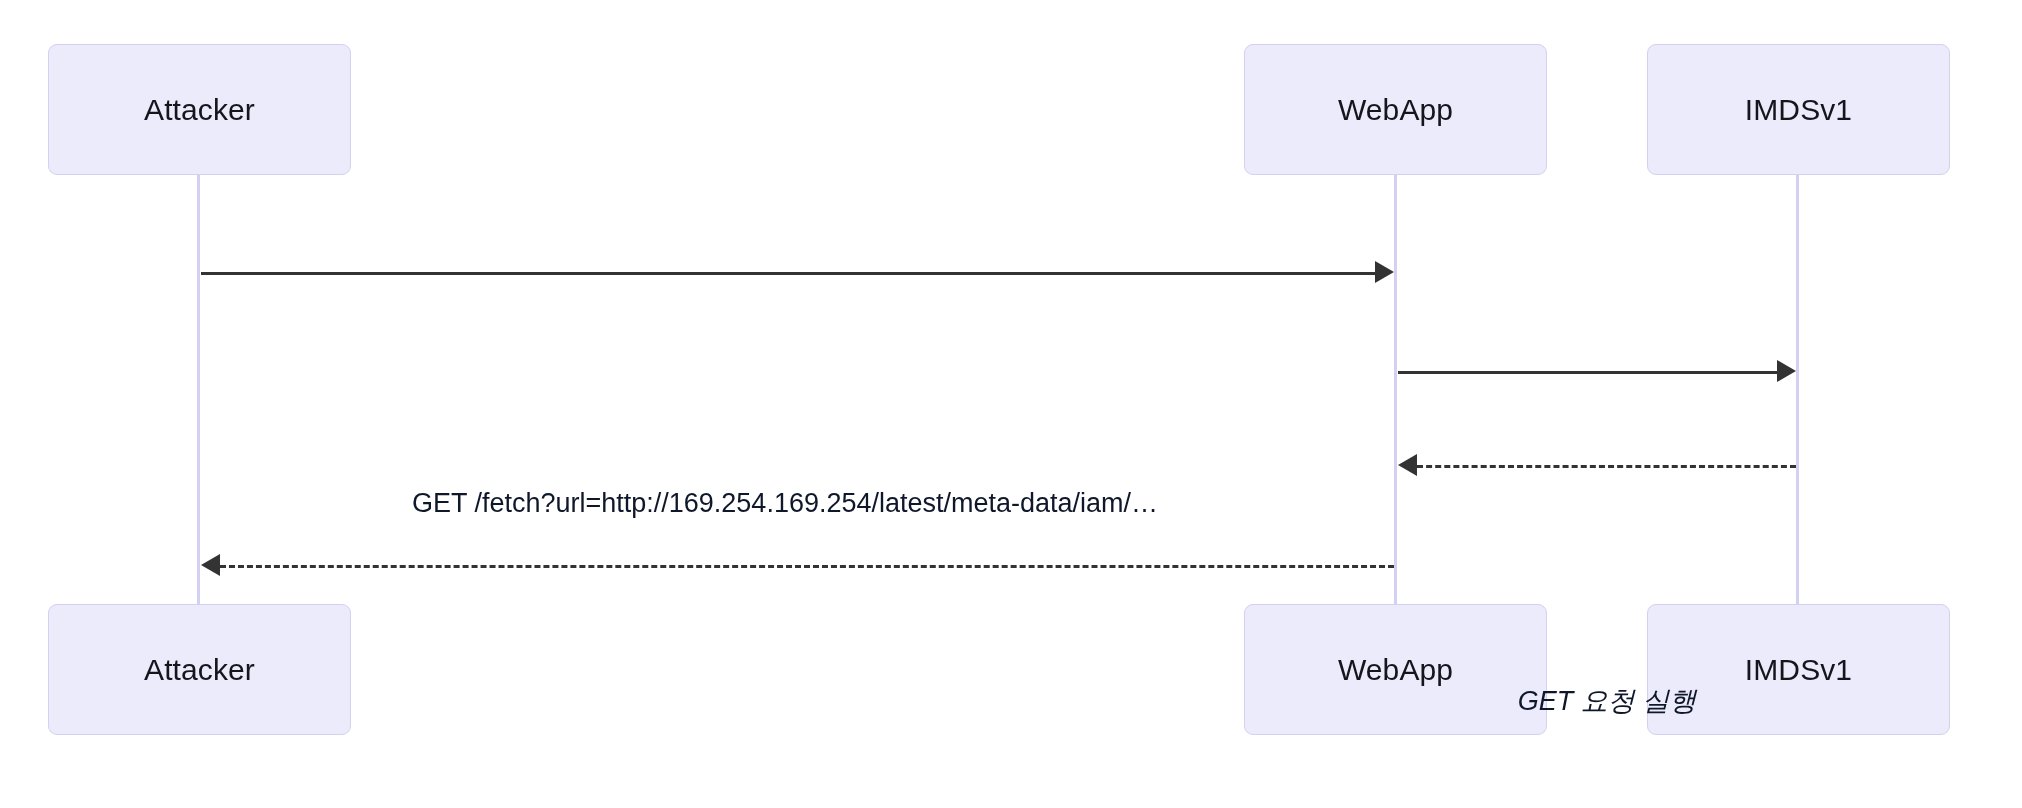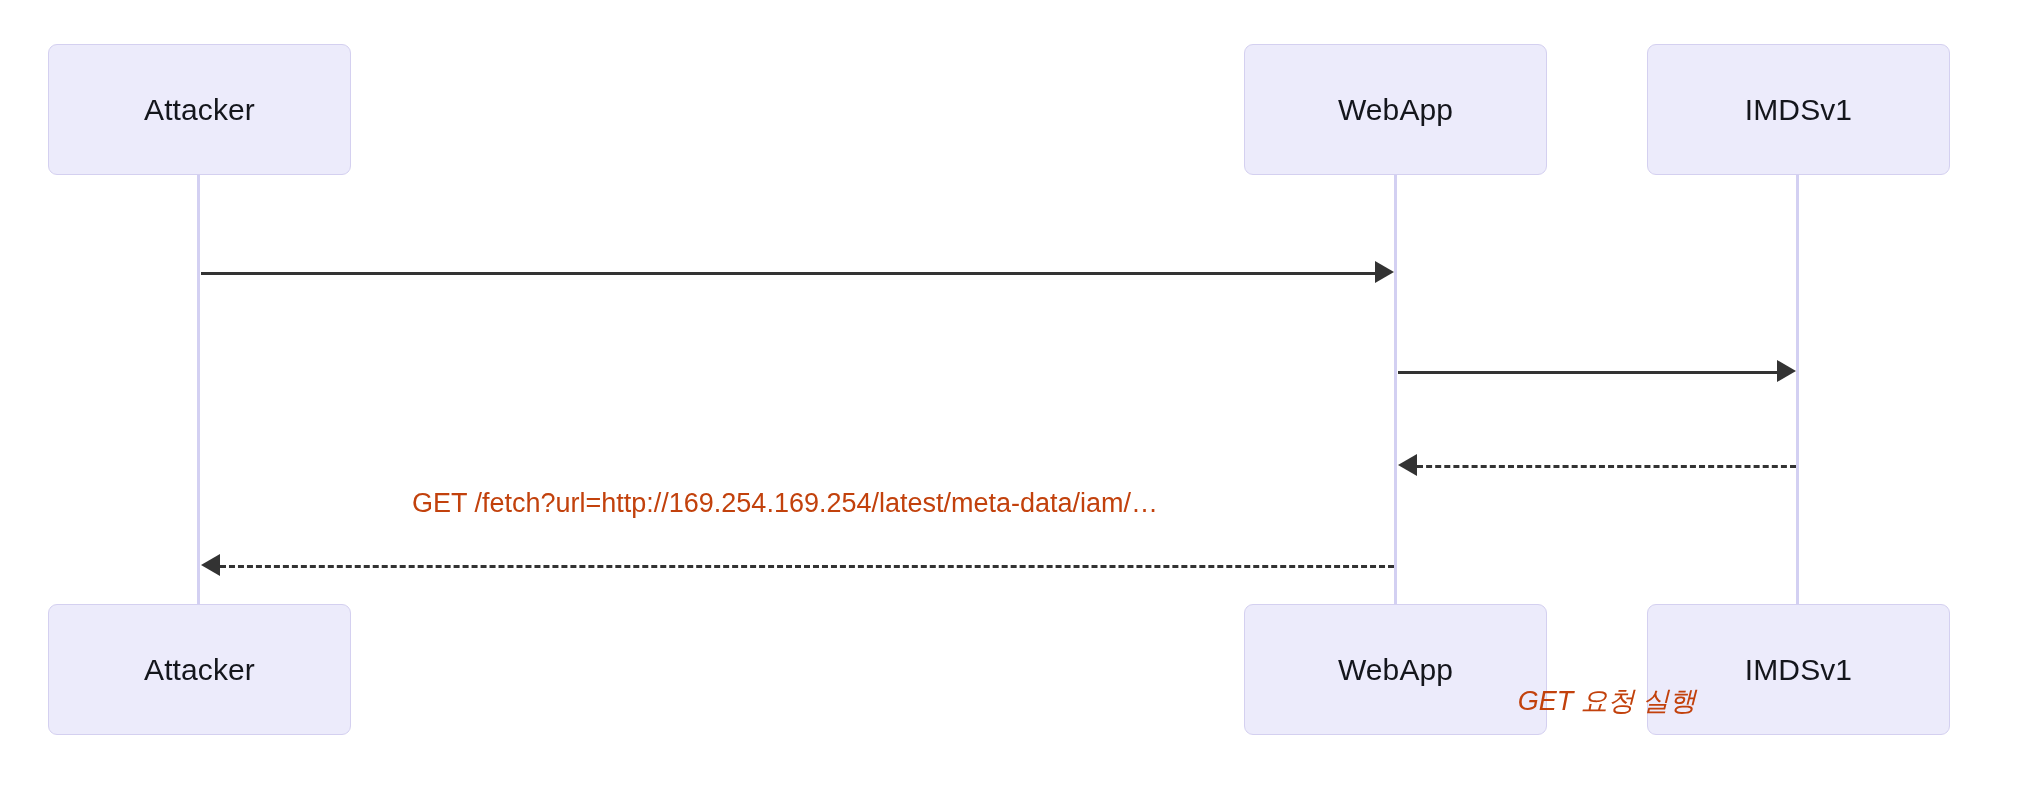--- a/index.html
+++ b/index.html
@@ -78,21 +78,21 @@
   .msg-head.right {
     border-left: 19px solid #333333;
   }
   .msg-head.left {
     border-right: 19px solid #333333;
   }
   .msg-text {
     position: absolute;
     transform: translate(-50%, -100%);
     font-size: 27px;
-    color: #c2410c;
+    color: #0f172a;
     white-space: nowrap;
     line-height: 1.2;
   }
 </style>
 </head>
 <body>
 
 <div id="diagram-root">
 
   <div class="lifeline" style="left:197px"></div>

